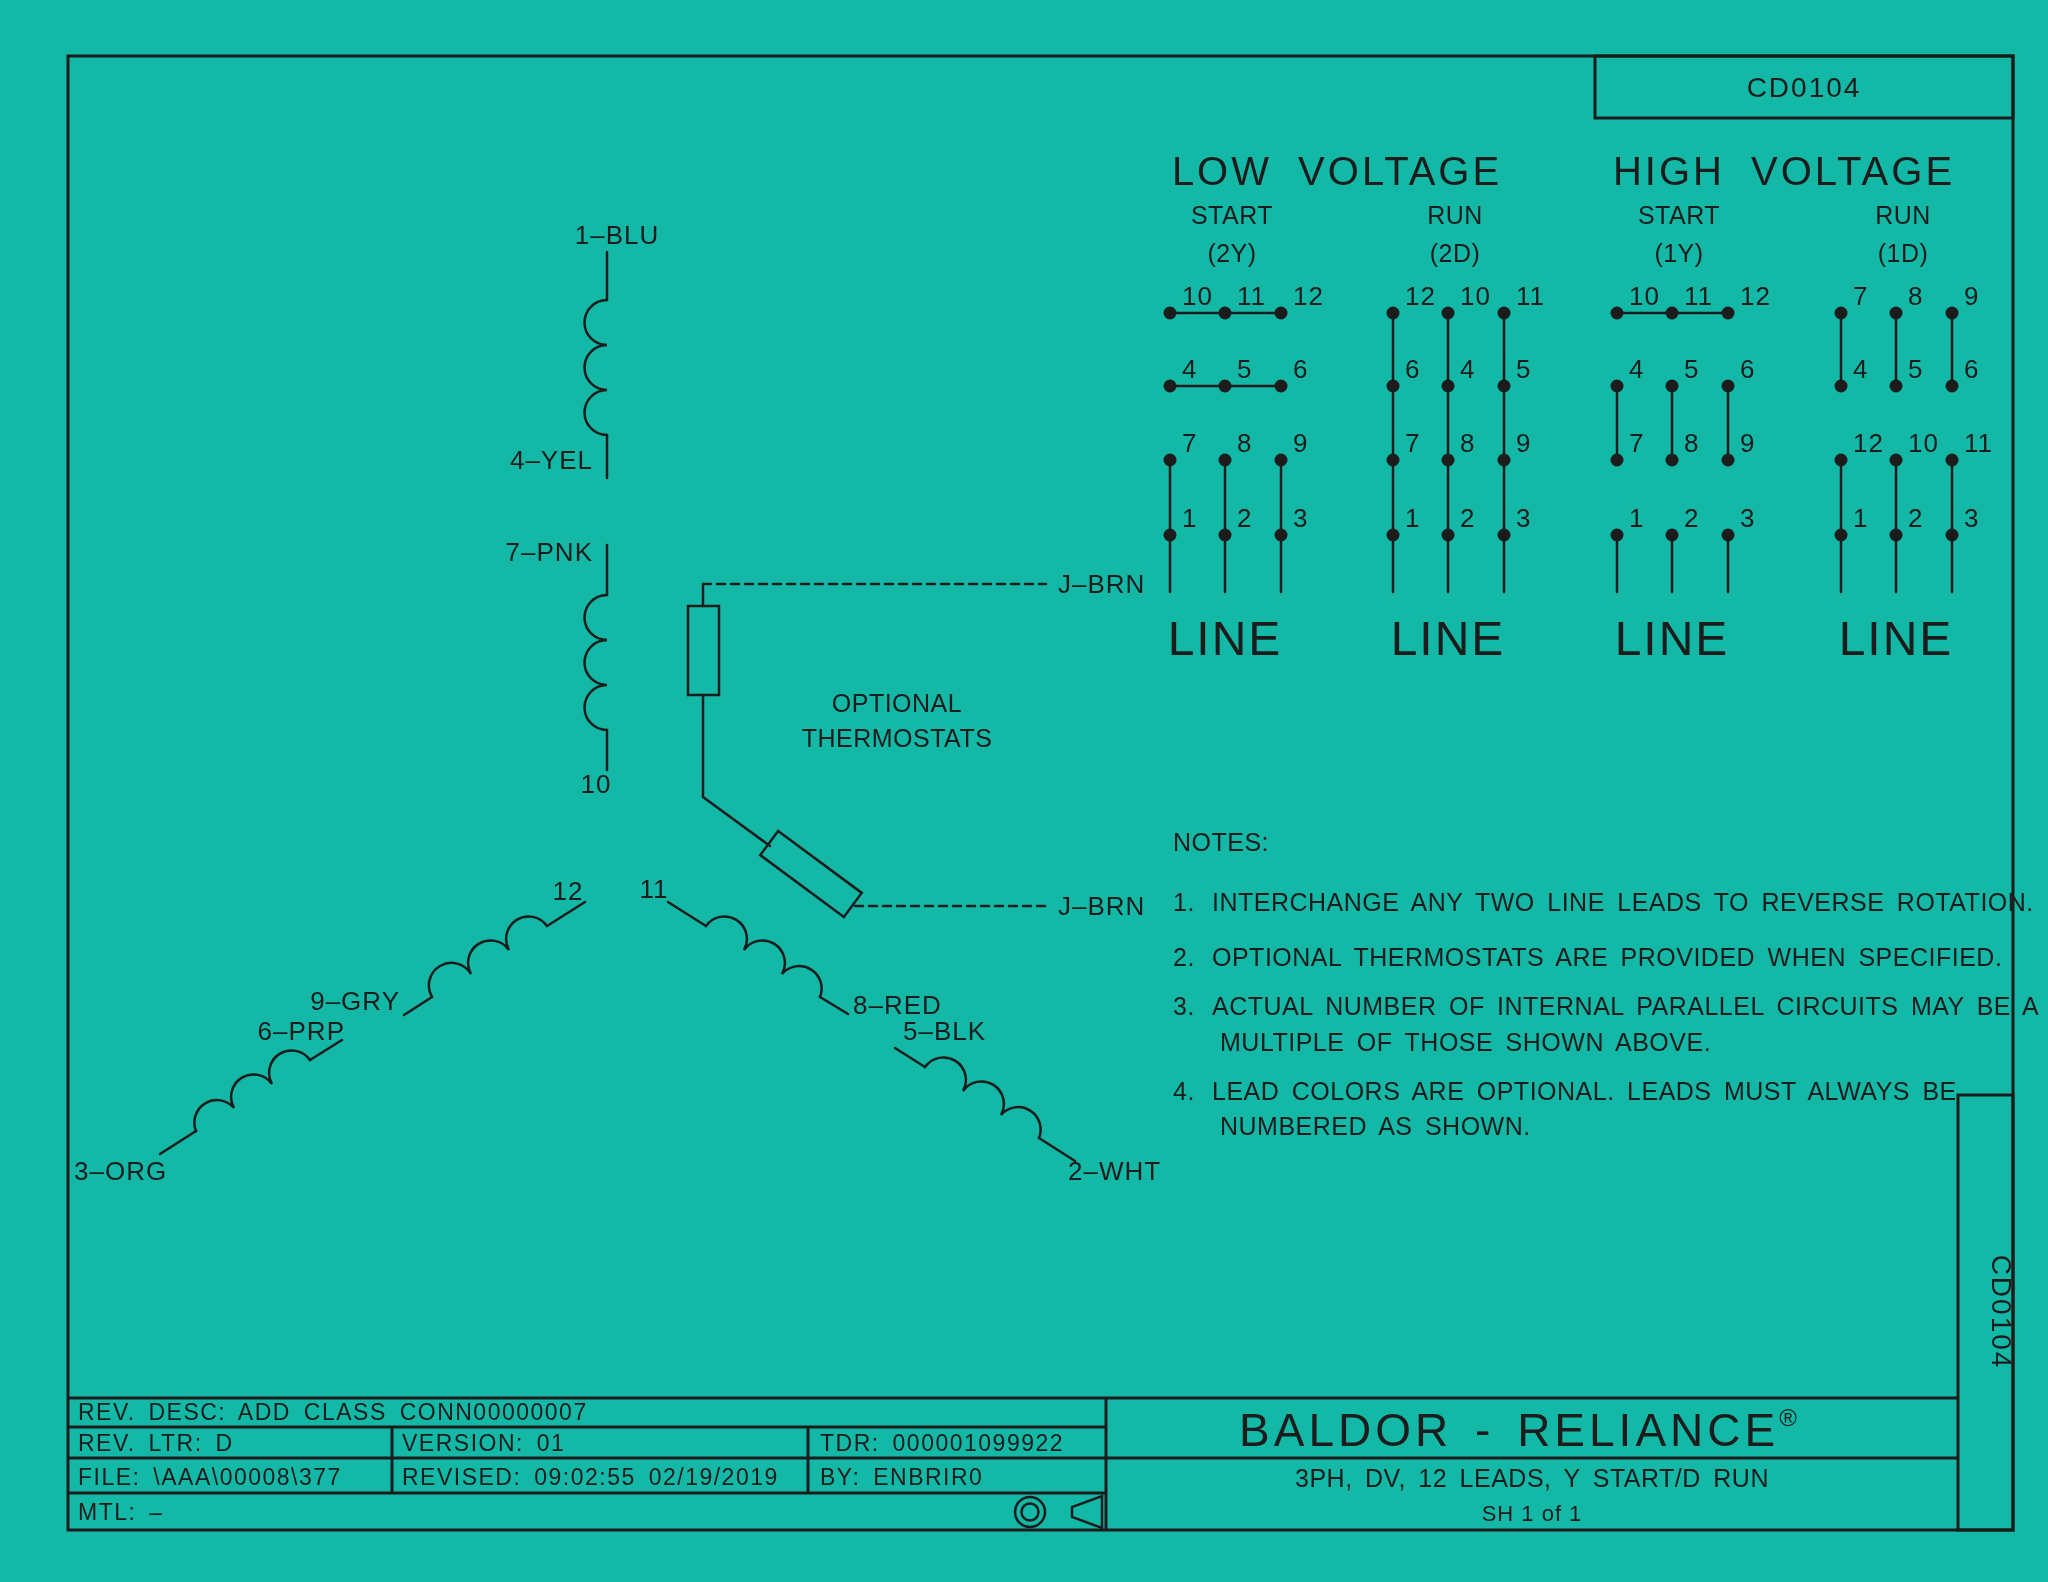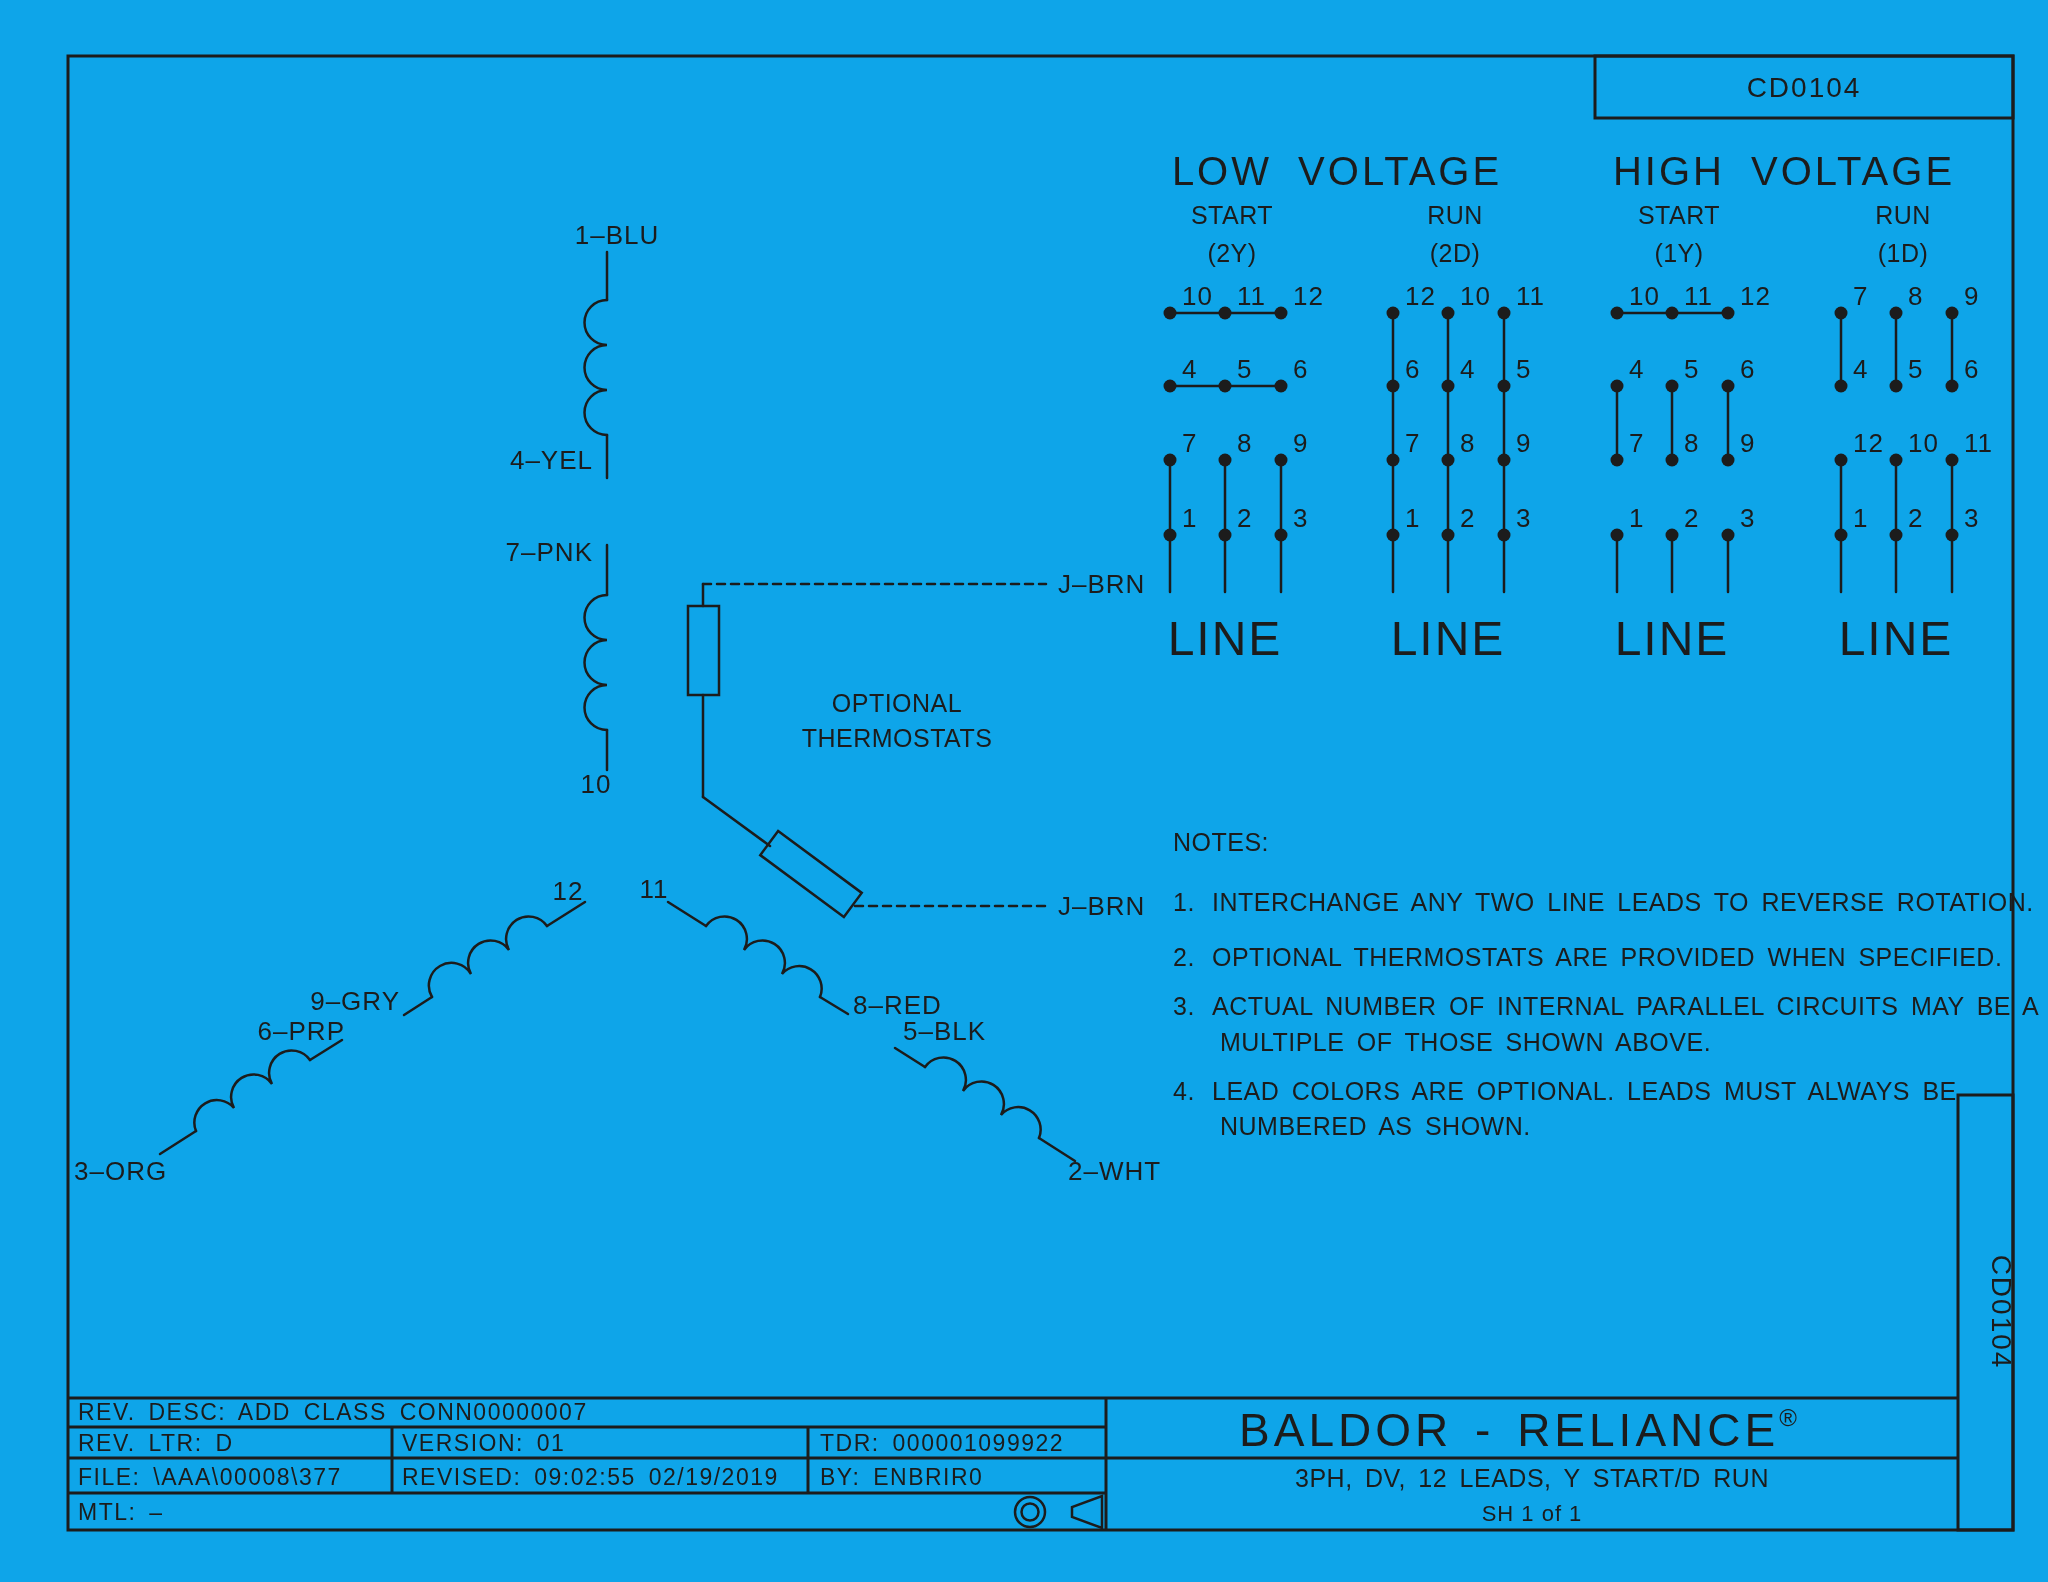--- a/index.html
+++ b/index.html
@@ -1,16 +1,16 @@
 <!DOCTYPE html>
 <html><head>
 <meta charset="utf-8">
 <style>
   html,body{margin:0;padding:0;background:#ffffff;}
-  .sheet{width:2048px;height:1582px;position:relative;background:#0ea5e9;}
+  .sheet{width:2048px;height:1582px;position:relative;background:#14b8a6;}
   svg{display:block;width:2048px;height:1582px;}
   .w{stroke:#1c1c1c;stroke-width:2.5;fill:none;stroke-linecap:round;}
   .bd{stroke:#1c1c1c;stroke-width:3;fill:none;}
   .dash{stroke-dasharray:8 6;}
   .dot{fill:#1c1c1c;stroke:none;}
   text{fill:#1c1c1c;font-family:"Liberation Sans", sans-serif;}
   .t22{font-size:22px;letter-spacing:1px;}
   .t23{font-size:23px;letter-spacing:1.5px;word-spacing:5px;}
   .t25{font-size:25px;letter-spacing:0.5px;word-spacing:5px;}
   .t26{font-size:26px;letter-spacing:1px;}

